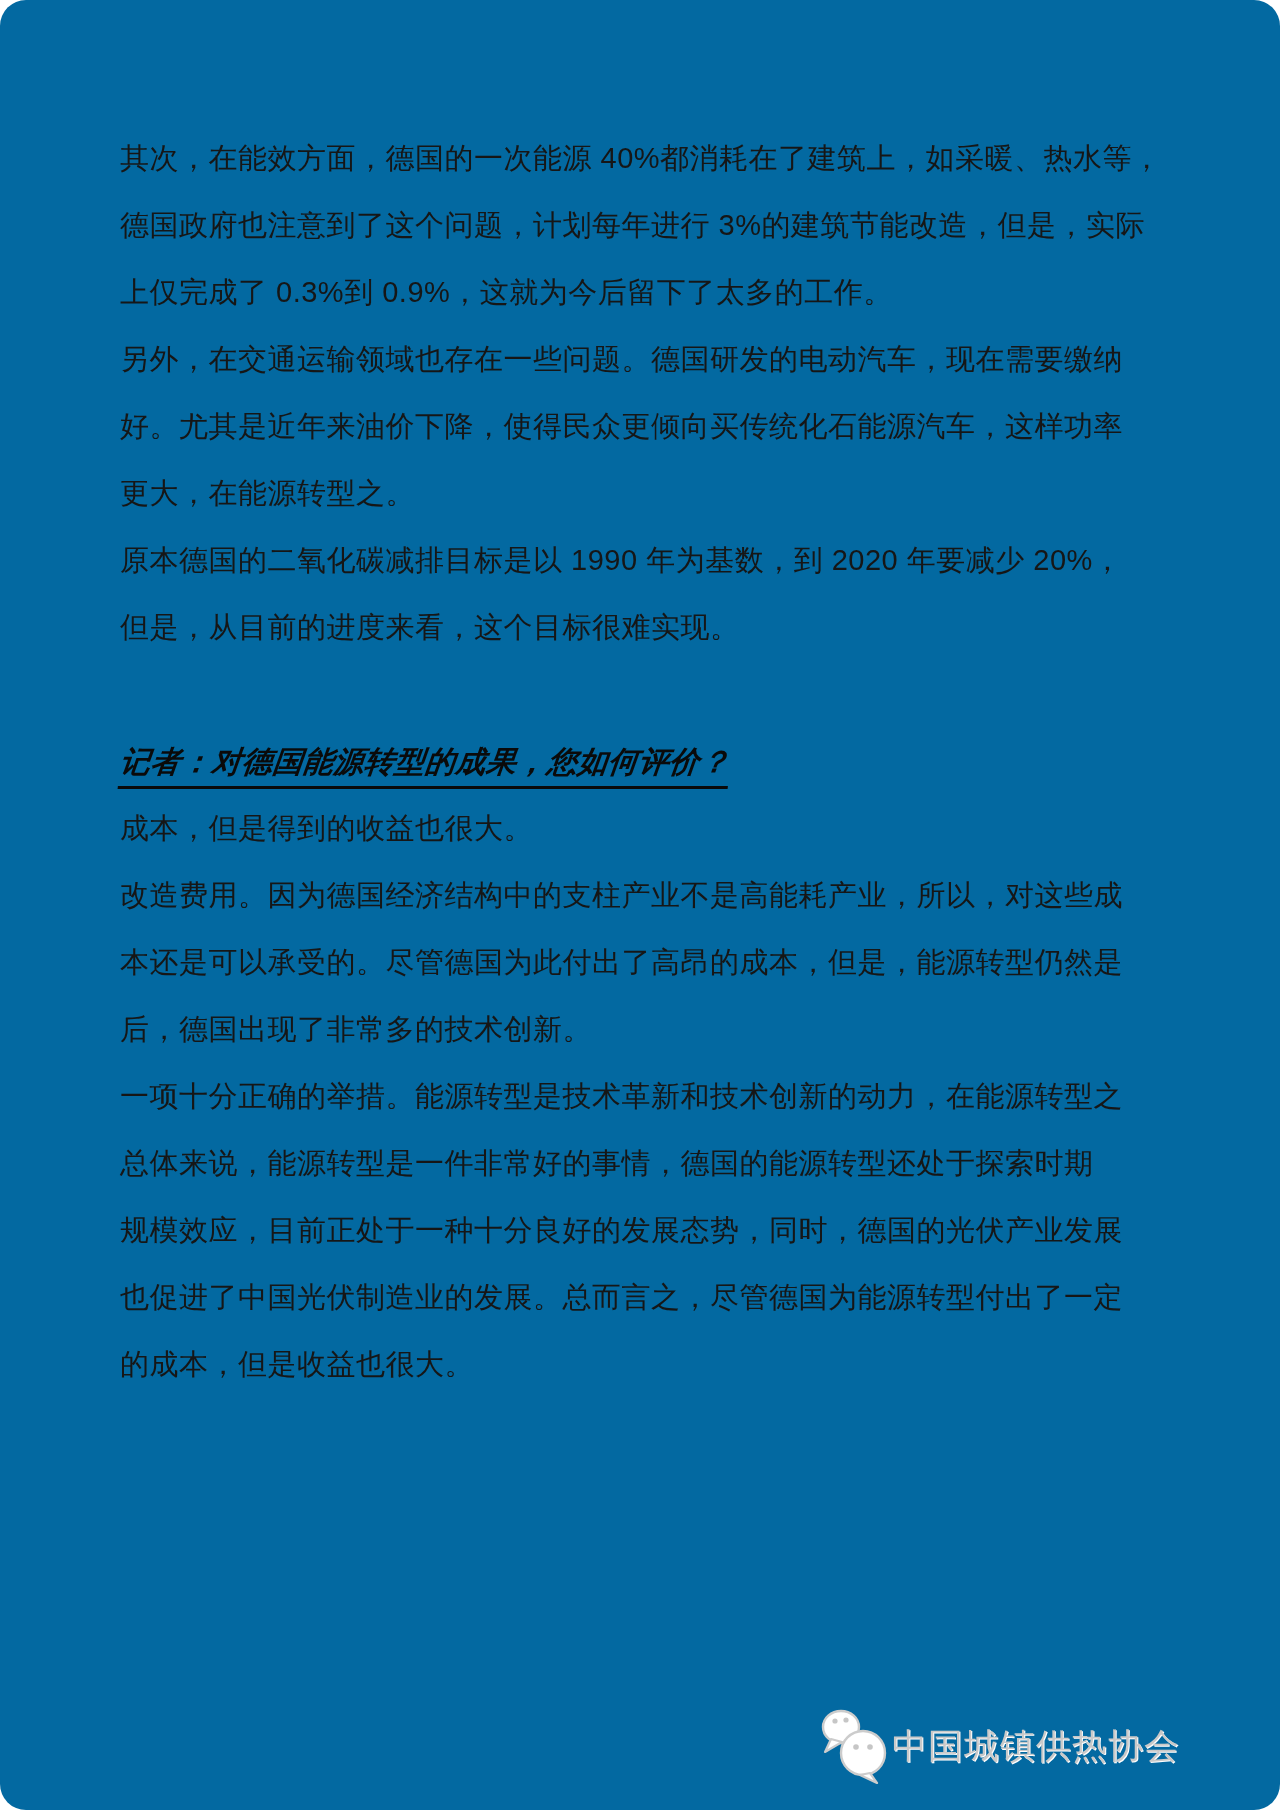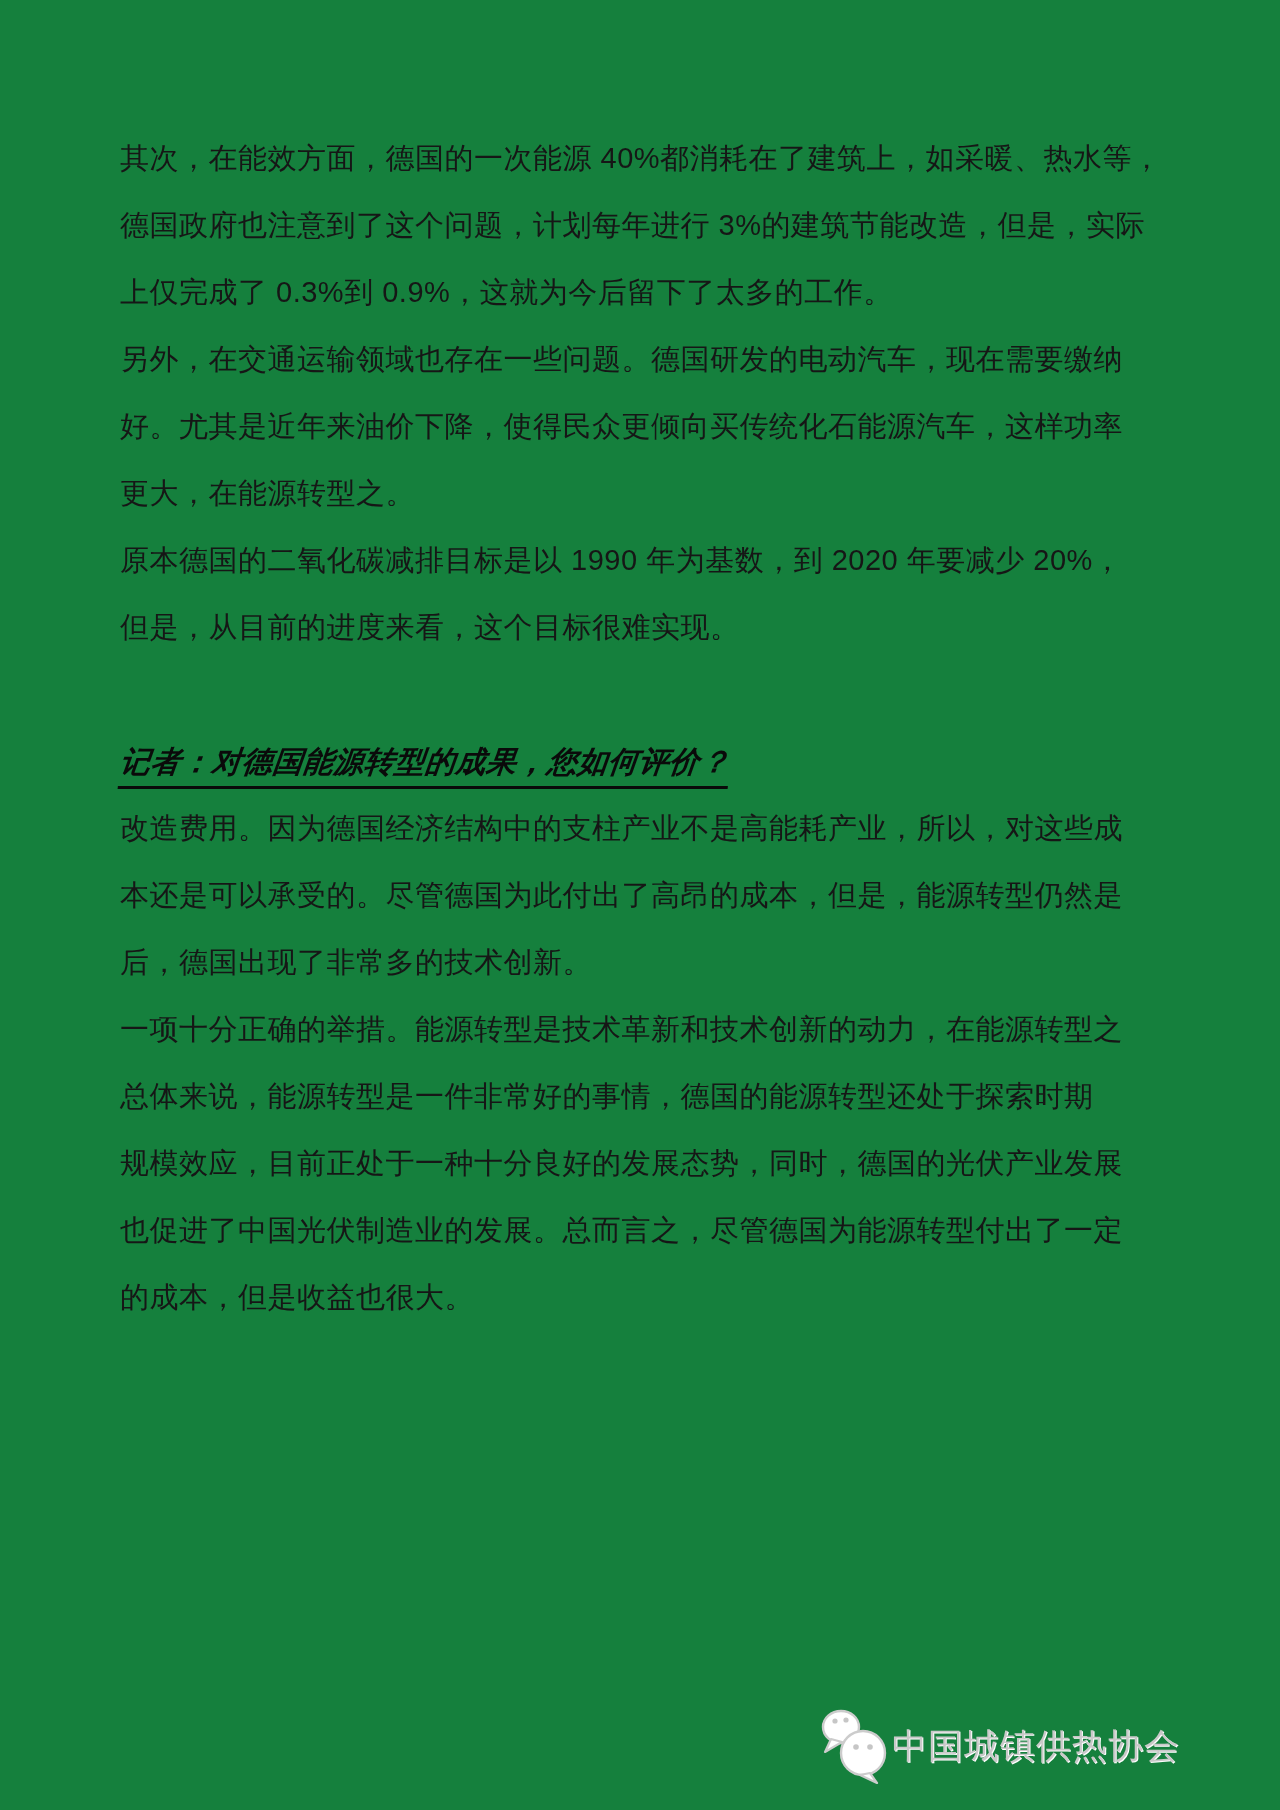--- a/index.html
+++ b/index.html
@@ -1,23 +1,24 @@
 <!DOCTYPE html>
 <html><head>
 <meta charset="utf-8">
 <style>
   * { margin: 0; padding: 0; box-sizing: border-box; }
   html, body { background: #ffffff; }
   .page {
     position: relative;
     width: 1280px;
     height: 1810px;
-    background: #15803d;
+    background: #0369a1;
     overflow: hidden;
     font-family: "Liberation Sans", "DejaVu Sans", sans-serif;
+    border-radius: 26px;
   }
   .text-block {
     position: absolute;
     left: 120px;
     top: 125px;
     width: 1045px;
     color: #161616;
   }
   .line {
     height: 67px;
@@ -73,20 +74,21 @@
 
     <div class="line">原本德国的二氧化碳减排目标是以 1990 年为基数，到 2020 年要减少 20%，</div>
     <div class="line">但是，从目前的进度来看，这个目标很难实现。</div>
 
     <div class="line spacer"></div>
 
     <div class="line heading">
       <span class="hl">记者：对德国能源转型的成果，您如何评价？</span>
     </div>
 
+    <div class="line">成本，但是得到的收益也很大。</div>
 
     <div class="line">改造费用。因为德国经济结构中的支柱产业不是高能耗产业，所以，对这些成</div>
     <div class="line">本还是可以承受的。尽管德国为此付出了高昂的成本，但是，能源转型仍然是</div>
     <div class="line">后，德国出现了非常多的技术创新。</div>
     <div class="line">一项十分正确的举措。能源转型是技术革新和技术创新的动力，在能源转型之</div>
 
     <div class="line">总体来说，能源转型是一件非常好的事情，德国的能源转型还处于探索时期</div>
     <div class="line">规模效应，目前正处于一种十分良好的发展态势，同时，德国的光伏产业发展</div>
     <div class="line">也促进了中国光伏制造业的发展。总而言之，尽管德国为能源转型付出了一定</div>
     <div class="line">的成本，但是收益也很大。</div>

